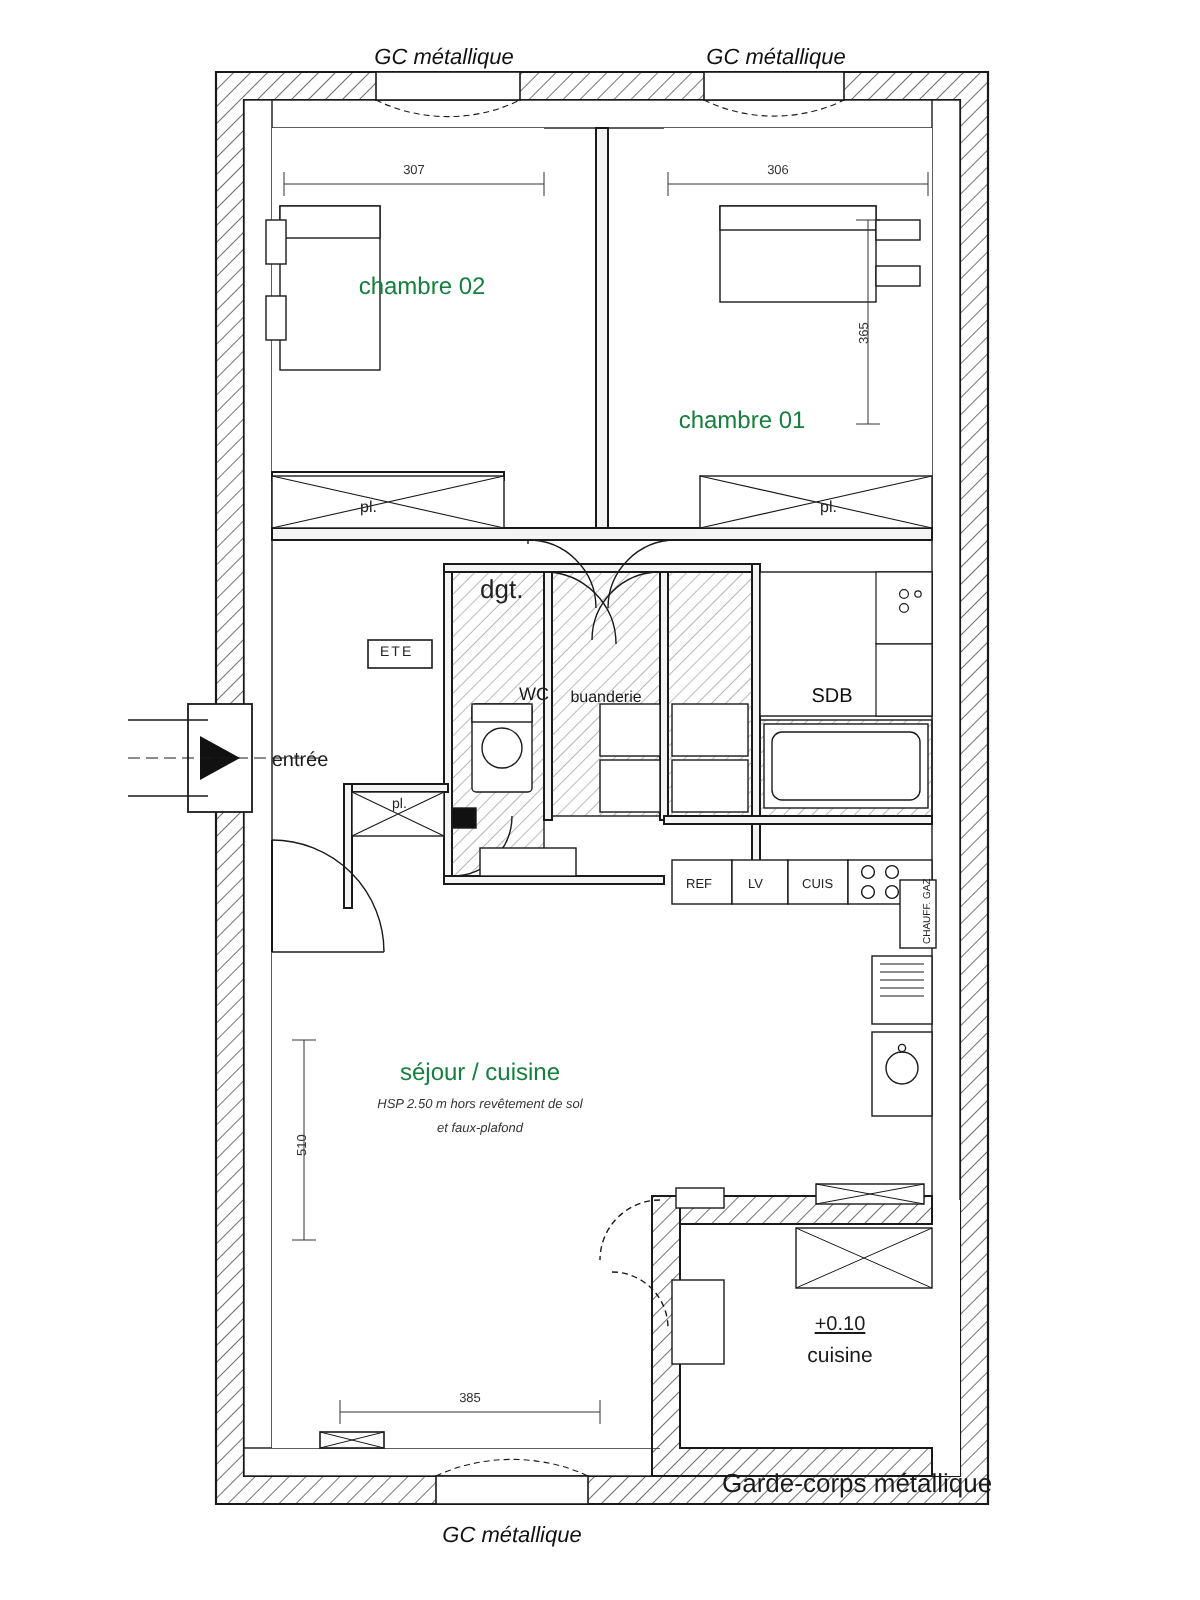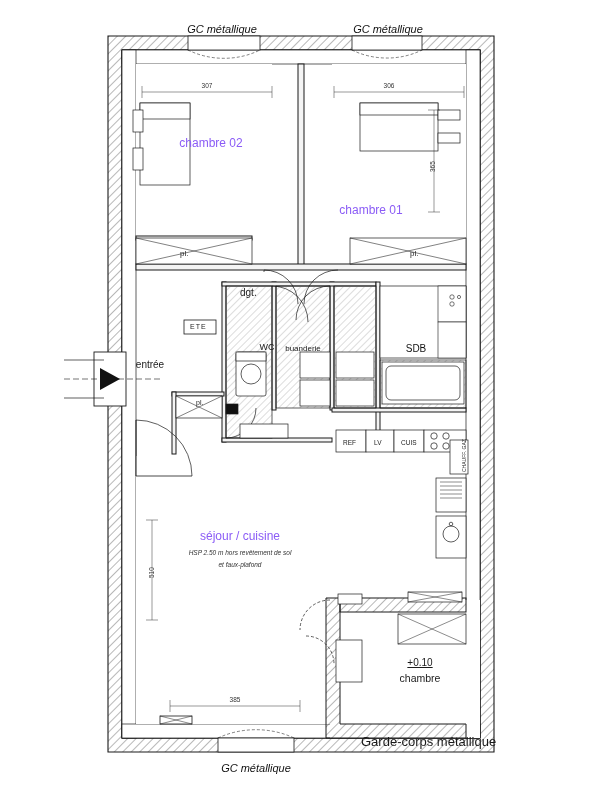--- a/index.html
+++ b/index.html
@@ -22,21 +22,21 @@
     width: 600px;
     height: 800px;
   }
   .lbl {
     position: absolute;
     white-space: nowrap;
     line-height: 1;
   }
   .room {
     font-size: 12px;
-    color: #8b5cf6;
+    color: #15803d;
   }
   .roomsmall {
     font-size: 10px;
     color: #111;
   }
   .tiny {
     font-size: 6.5px;
     color: #222;
   }
   .dimtxt {
@@ -299,28 +299,28 @@
 <div class="lbl gc ctr" style="left:388px; top:24px;">GC métallique</div>
 <div class="lbl gc ctr" style="left:256px; top:763px;">GC métallique</div>
 <div class="lbl" style="left:361px; top:735px; font-size:13px; ">Garde-corps métallique</div>
 
 <div class="lbl room ctr" style="left:211px; top:137px;">chambre 02</div>
 <div class="lbl room ctr" style="left:371px; top:176px;margin-top:28px;">chambre 01</div>
 <div class="lbl room ctr" style="left:240px; top:530px;">séjour / cuisine</div>
 <div class="lbl roomsmall ctr" style="left:416px; top:344px;">SDB</div>
 <div class="lbl ctr" style="left:251px; top:343px; font-size:9px;margin-left:16px;">WC</div>
 <div class="lbl ctr" style="left:303px; top:345px; font-size:8px;">buanderie</div>
-<div class="lbl ctr" style="left:150px; top:360px; font-size:10px;">entrée</div>
-<div class="lbl ctr" style="left:420px; top:673px; font-size:10.5px;">chambre</div>
+<div class="lbl ctr" style="left:150px; top:376px; font-size:10px;">entrée</div>
+<div class="lbl ctr" style="left:420px; top:673px; font-size:10.5px;">cuisine</div>
 <div class="lbl ctr" style="left:420px; top:658px; font-size:10px;text-decoration:underline;">+0.10</div>
 
 <div class="lbl tiny" style="left:180px; top:250px; font-size:8px;">pl.</div>
 <div class="lbl tiny" style="left:410px; top:250px; font-size:8px;">pl.</div>
 <div class="lbl tiny" style="left:196px; top:399px; font-size:7px;">pl.</div>
-<div class="lbl tiny" style="left:240px; top:288px; font-size:10px;">dgt.</div>
+<div class="lbl tiny" style="left:240px; top:288px; font-size:13px;">dgt.</div>
 <div class="lbl tiny" style="left:190px; top:323px; font-size:7px; letter-spacing:1px;">ETE</div>
 
 <div class="lbl tiny" style="left:343px; top:440px;">REF</div>
 <div class="lbl tiny" style="left:374px; top:440px;">LV</div>
 <div class="lbl tiny" style="left:401px; top:440px;">CUIS</div>
 <div class="lbl tiny vert" style="left:462px; top:472px; font-size:5px;">CHAUFF. GAZ</div>
 
 <div class="lbl note ctr" style="left:240px; top:548px; width:180px;">HSP 2.50 m hors revêtement de sol</div>
 <div class="lbl note ctr" style="left:240px; top:560px; width:180px;">et faux-plafond</div>
 

